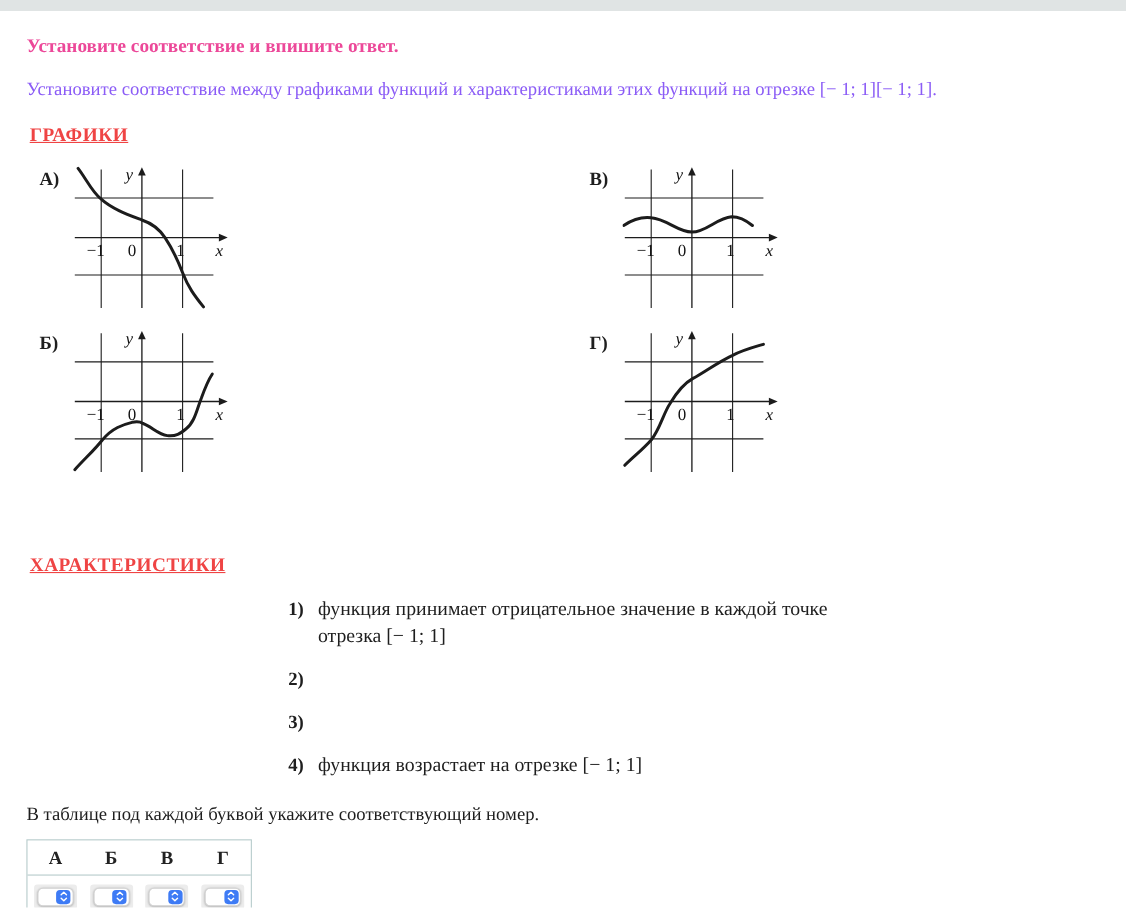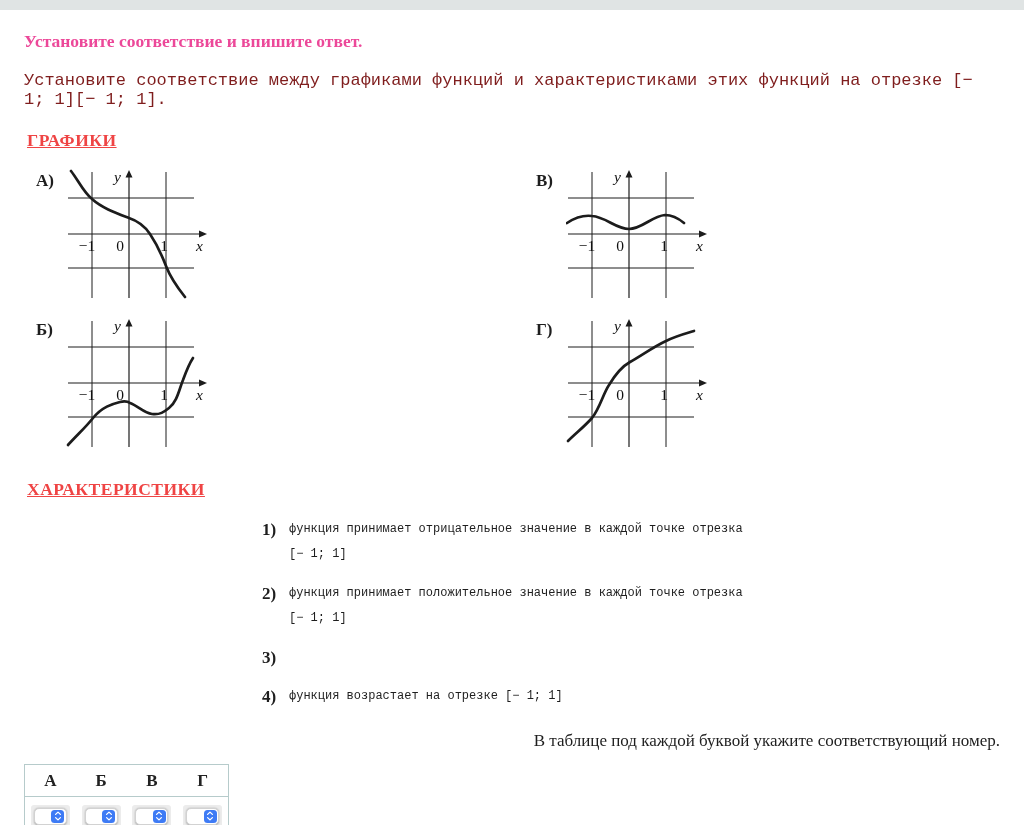--- a/index.html
+++ b/index.html
@@ -5,50 +5,50 @@
   * { margin:0; padding:0; box-sizing:border-box; }
   html,body { width:1024px; height:825px; background:#ffffff; overflow:hidden; }
   body { font-family:"Liberation Serif", serif; color:#1e1e1e; }
 
   .topbar { width:100%; height:10px; background:#e0e4e4; }
 
   .content { padding:0 24px; }
 
   .page-title { margin-top:21px; font-size:17.5px; font-weight:bold; color:#ec4899; }
 
-  .intro { margin-top:19px; font-size:17px; color:#7f1d1d;font-family:Liberation Mono, monospace; }
+  .intro { margin-top:19px; font-size:17px; color:#8b5cf6; }
 
   .section-heading {
     font-size:17.5px; font-weight:bold; letter-spacing:0.5px;
     text-decoration:underline; color:#ef4444;
   }
   .heading-graphs { margin-top:21px; margin-left:3px; }
-  .heading-chars  { margin-top:26px; margin-left:3px; }
+  .heading-chars  { margin-top:68px; margin-left:3px; }
 
   .graphs-grid {
     margin-top:17px;
     display:grid;
     grid-template-columns:500px 500px;
     grid-row-gap:13px;
   }
   .graph-cell { display:flex; padding-left:12px; }
   .graph-letter { font-weight:bold; font-size:17px; width:30px; padding-top:3px; }
   svg.graph { display:block; }
   .gridline { stroke:#1c1c1c; stroke-width:1; }
   .axisline { stroke:#1c1c1c; stroke-width:1.2; }
   .curve { stroke:#1c1c1c; stroke-width:2.7; fill:none; stroke-linecap:round; }
   .tick { font-family:"Liberation Serif", serif; font-size:15.5px; fill:#111; }
   .axis-letter { font-family:"Liberation Serif", serif; font-style:italic; font-size:15.5px; fill:#111; }
 
   .char-list { margin-top:17px; }
   .char-item { display:flex; margin-left:238px; margin-bottom:14px; }
   .char-number { font-weight:bold; font-size:17px; width:27px; line-height:25px; }
-  .char-text { font-size:12px; line-height:25px; max-width:472px;font-family:Liberation Mono, monospace; }
-
-  .final-note { margin-top:22px; font-size:17px;text-align:right; }
+  .char-text { font-size:18px; line-height:25px; max-width:472px; }
+
+  .final-note { margin-top:22px; font-size:17px; }
 
   .ans-table { margin-top:13px; width:205px; border:1px solid #b6cbcb; background:#fff; }
   .ans-header {
     display:grid; grid-template-columns:repeat(4,1fr);
     height:32px; align-items:center; justify-items:center;
     border-bottom:1px solid #b6cbcb;
   }
   .ans-col-letter { font-weight:bold; font-size:17px; color:#222; }
   .ans-body {
     display:grid; grid-template-columns:repeat(4,1fr);
@@ -184,21 +184,20 @@
 
   <div class="section-heading heading-chars">ХАРАКТЕРИСТИКИ</div>
 
   <div class="char-list">
     <div class="char-item">
       <span class="char-number">1)</span>
       <span class="char-text">функция принимает отрицательное значение в каждой точке отрезка [− 1;  1]</span>
     </div>
     <div class="char-item">
       <span class="char-number">2)</span>
-      <span class="char-text">функция принимает положительное значение в каждой точке отрезка [− 1;  1]</span>
     </div>
     <div class="char-item">
       <span class="char-number">3)</span>
     </div>
     <div class="char-item">
       <span class="char-number">4)</span>
       <span class="char-text">функция возрастает на отрезке  [− 1;  1]</span>
     </div>
   </div>
 

